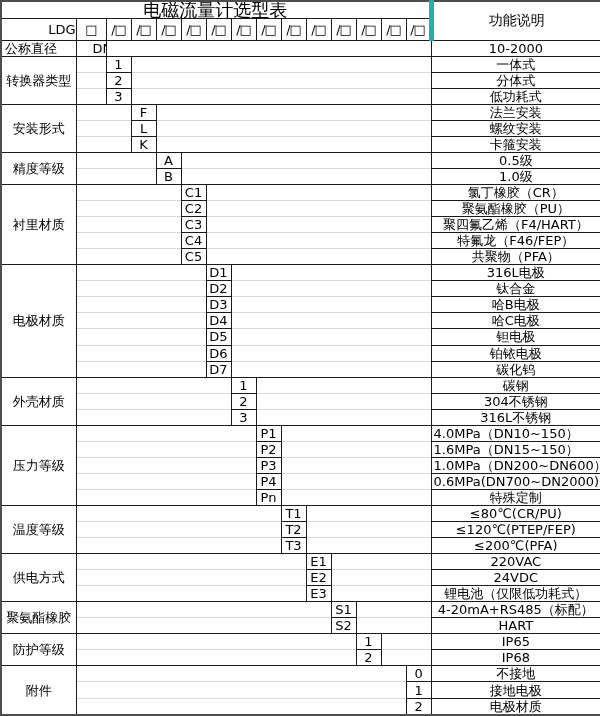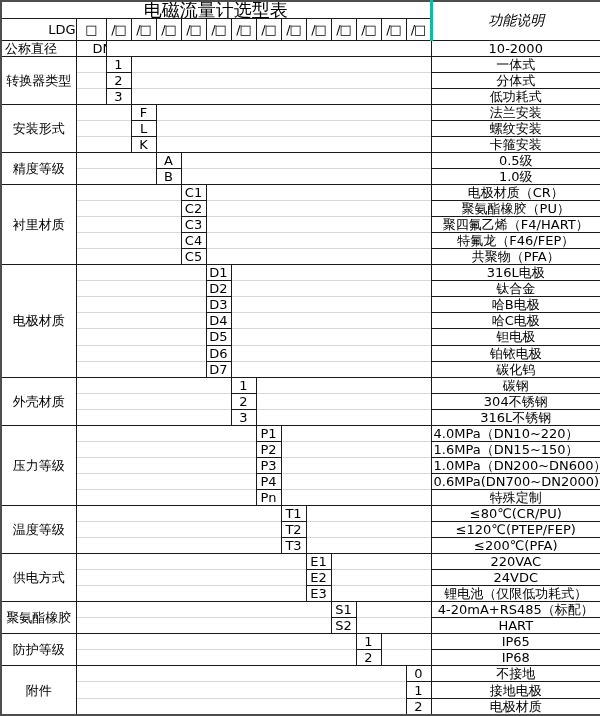--- a/index.html
+++ b/index.html
@@ -12,21 +12,21 @@
   tr{height:16px;}
   tr.r-title{height:17px;}
   tr.r-ldg{height:22px;}
   .bt{border-top:1px solid #1a1a1a;}
   .bl{border-left:1px solid #1a1a1a;}
   .lab{border-right:1px solid #1a1a1a;margin-top:47px;}
   .code{border:1px solid #1a1a1a;}
   .desc{border-left:1px solid #1a1a1a;border-top:1px solid #1a1a1a;text-align:center;}
   .ft{border-top:1px solid #d8d8d8;}
   .title{font-size:18px;}
-  .fn{border-left:3px solid #14b8a6;font-size:14px;font-style:italic;}
+  .fn{border-left:5px solid #14b8a6;font-size:14px;}
   .ldg{text-align:right;padding-left:5px;}
   .dn{text-align:left;padding-left:16px;}
   .box{font-size:13px;letter-spacing:-1px;}
   .left{text-align:left;padding-left:2px;}
 </style>
 </head>
 <body>
 
 <div class="wrap">
 <table>
@@ -132,21 +132,21 @@
   <td class="code">B</td>
   <td class="ft" colspan="10"></td>
   <td class="desc">1.0级</td>
 </tr>
 
 <tr>
   <td class="lab bt" rowspan="5">衬里材质</td>
   <td class="bt" colspan="4"></td>
   <td class="code">C1</td>
   <td class="bt" colspan="9"></td>
-  <td class="desc">电极材质（CR）</td>
+  <td class="desc">氯丁橡胶（CR）</td>
 </tr>
 <tr>
   <td class="ft" colspan="4"></td>
   <td class="code">C2</td>
   <td class="ft" colspan="9"></td>
   <td class="desc">聚氨酯橡胶（PU）</td>
 </tr>
 <tr>
   <td class="ft" colspan="4"></td>
   <td class="code">C3</td>
@@ -228,21 +228,21 @@
   <td class="code">3</td>
   <td class="ft" colspan="7"></td>
   <td class="desc">316L不锈钢</td>
 </tr>
 
 <tr>
   <td class="lab bt" rowspan="5">压力等级</td>
   <td class="bt" colspan="7"></td>
   <td class="code">P1</td>
   <td class="bt" colspan="6"></td>
-  <td class="desc left">4.0MPa（DN10~220）</td>
+  <td class="desc left">4.0MPa（DN10~150）</td>
 </tr>
 <tr>
   <td class="ft" colspan="7"></td>
   <td class="code">P2</td>
   <td class="ft" colspan="6"></td>
   <td class="desc left">1.6MPa（DN15~150）</td>
 </tr>
 <tr>
   <td class="ft" colspan="7"></td>
   <td class="code">P3</td>

